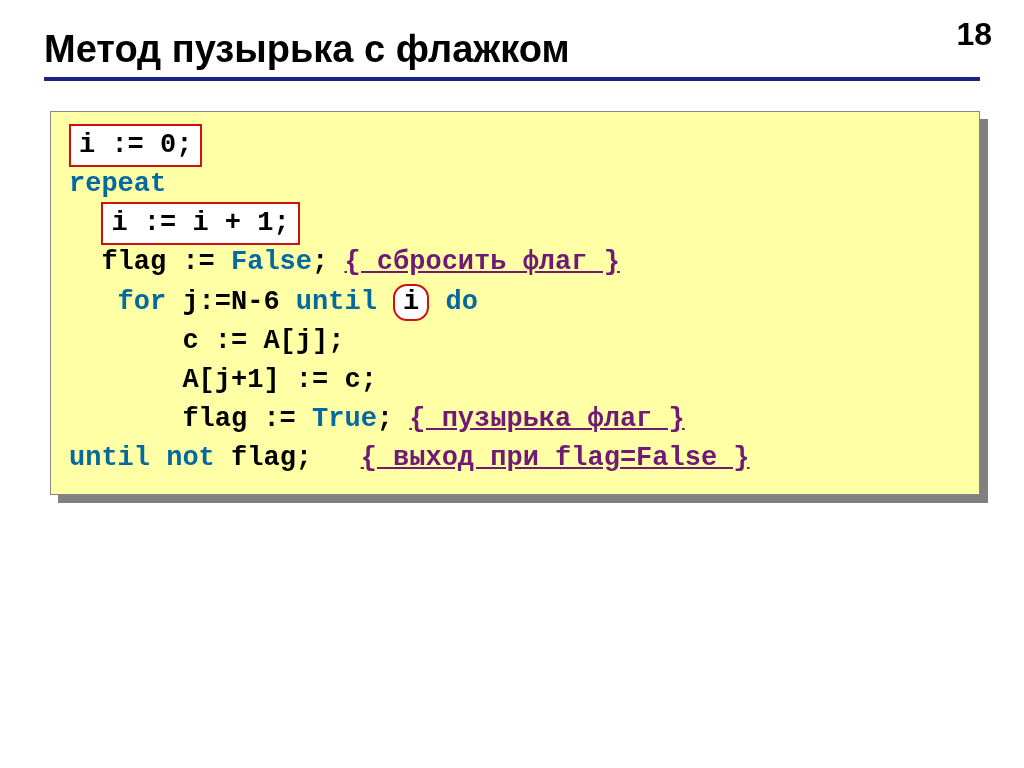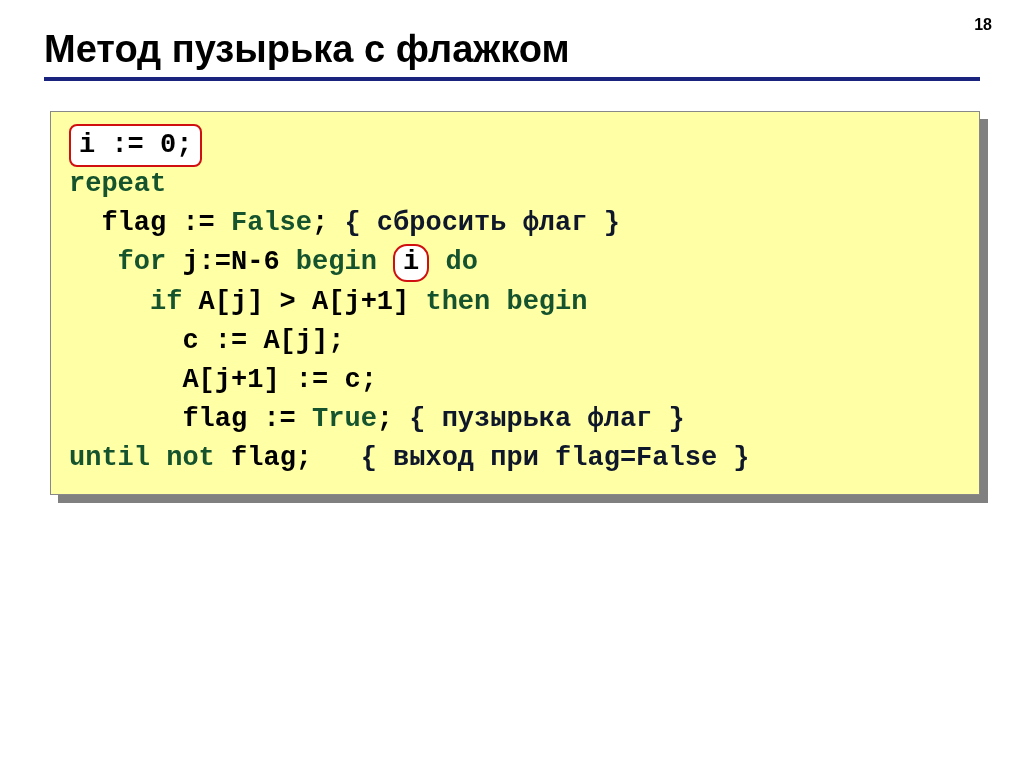--- a/index.html
+++ b/index.html
@@ -11,21 +11,21 @@
     overflow: hidden;
   }
   .slide {
     position: relative;
     width: 1024px; height: 768px;
     padding: 28px 44px 0 44px;
   }
   .page-number {
     position: absolute;
     top: 16px; right: 32px;
-    font-size: 16px;
+    font-size: 32px;
     font-weight: bold;
     color: #000;
   }
   .title {
     font-size: 38px;
     font-weight: bold;
     color: #000;
     margin: 0 0 6px 0;
   }
   .title-rule {
@@ -50,27 +50,27 @@
     z-index: 1;
     background: #ffffa5;
     border: 1.5px solid #888;
     padding: 14px 18px 16px 18px;
     font-family: "Courier New", Courier, monospace;
     font-size: 27px;
     font-weight: bold;
     line-height: 1.45;
     color: #000;
   }
-  .kw { color: #14532d; }
-  .cmt { color: #0f172a; font-weight: bold; }
+  .kw { color: #0369a1; }
+  .cmt { color: #701a75; font-weight: bold; text-decoration: underline; }
   .hl-box {
     display: inline-block;
     background: #fff;
     border: 2px solid #d01010;
-    border-radius: 8px;
+    border-radius: 0;
     padding: 0 8px;
     margin: -2px 0;
   }
   .circ-box {
     display: inline-block;
     background: #fff;
     border: 2px solid #d01010;
     border-radius: 14px;
     padding: 0 8px 1px 8px;
     margin: -2px 0;
@@ -92,26 +92,26 @@
   <h1 class="title">Метод пузырька с флажком</h1>
   <hr class="title-rule">
 
   <div class="code-card-shadow">
     <div class="code-card">
 
       <div class="code-line"><span class="hl-box">i := 0;</span></div>
 
       <div class="code-line"><span class="kw">repeat</span></div>
 
+      <div class="code-line"><span class="ind2"></span><span class="hl-box">i := i + 1;</span></div>
 
       <div class="code-line"><span class="ind2"></span><span>flag := </span><span class="kw">False</span><span>; </span><span class="cmt">{ сбросить флаг }</span></div>
 
-      <div class="code-line"><span class="ind3"></span><span class="kw">for</span><span> j:=N-6 </span><span class="kw">begin</span><span> </span><span class="circ-box">i</span><span> </span><span class="kw">do</span></div>
+      <div class="code-line"><span class="ind3"></span><span class="kw">for</span><span> j:=N-6 </span><span class="kw">until</span><span> </span><span class="circ-box">i</span><span> </span><span class="kw">do</span></div>
 
-      <div class="code-line"><span class="ind5"></span><span class="kw">if</span><span> A[j] &gt; A[j+1] </span><span class="kw">then begin</span></div>
 
       <div class="code-line"><span class="ind7"></span><span>с := A[j];</span></div>
 
 
       <div class="code-line"><span class="ind7"></span><span>A[j+1] := с;</span></div>
 
       <div class="code-line"><span class="ind7"></span><span>flag := </span><span class="kw">True</span><span>; </span><span class="cmt">{ пузырька флаг }</span></div>
 
 
       <div class="code-line"><span class="kw">until not</span><span> flag;   </span><span class="cmt">{ выход при flag=False }</span></div>

